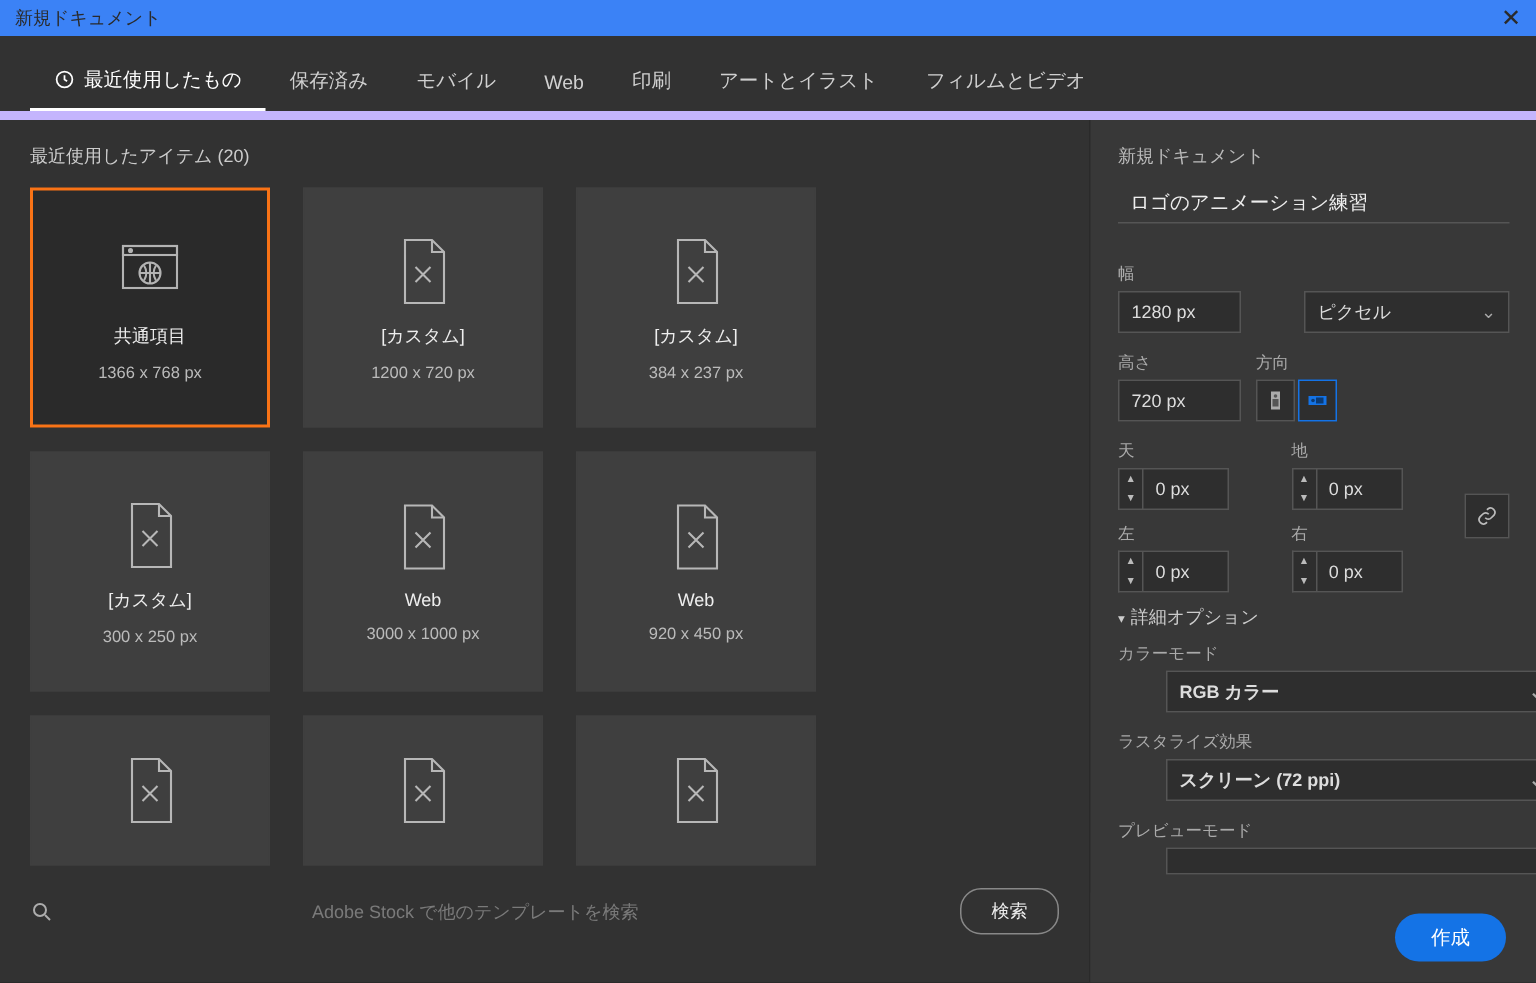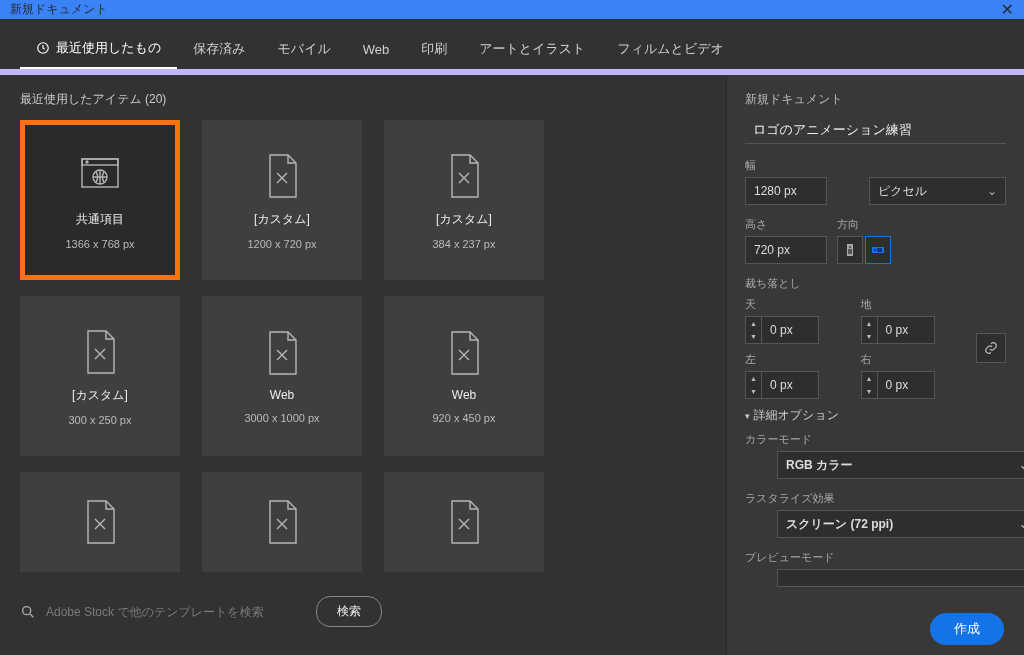--- a/index.html
+++ b/index.html
@@ -39,28 +39,28 @@
     grid-template-columns: repeat(3, 160px);
     gap: 16px 22px;
     align-content: start;
   }
   .card {
     background: #3f3f3f; height: 160px;
     border: 1px solid #3f3f3f; cursor: pointer;
     display: flex; flex-direction: column; align-items: center; justify-content: center;
     gap: 10px;
   }
-  .card.selected { border: 5px solid #f97316; background: #2a2a2a; }
+  .card.selected { border: 2px solid #f97316; background: #2a2a2a; }
   .card .icon { width: 44px; height: 50px; opacity: 0.85; }
   .card .name { font-size: 12px; color: #eee; }
   .card .dims { font-size: 11px; color: #bbb; }
   .card.partial { height: 100px; }
   .searchbar {
     margin-top: auto; padding: 10px 0 16px 0;
-    display: flex; align-items: center; justify-content: flex-start; gap: 10px;
+    display: flex; align-items: center; justify-content: space-between; gap: 10px;
   }
   .searchbar .search-icon { width: 16px; height: 16px; opacity: 0.8; }
   .searchbar input {
     width: 260px; background: transparent; border: none; color: #ddd;
     font-size: 12px; outline: none;
   }
   .searchbar input::placeholder { color: #7a7a7a; }
   .searchbar button {
     padding: 6px 20px; background: transparent; color: #eee;
     border: 1px solid #888; border-radius: 14px; cursor: pointer; font-size: 12px;
@@ -73,21 +73,21 @@
   .right-scroll {
     flex: 1; overflow-y: auto; padding: 16px 18px 8px 18px;
     scrollbar-width: thin; scrollbar-color: #5a5a5a #383838;
   }
   .right-scroll::-webkit-scrollbar { width: 8px; }
   .right-scroll::-webkit-scrollbar-thumb { background: #5a5a5a; }
   .panel-title { font-size: 12px; color: #bbb; margin-bottom: 10px; }
   .preset-name {
     background: transparent; border: none; border-bottom: 1px solid #555;
     color: #eee; font-size: 13px; width: 100%; padding: 4px 2px 6px 8px; outline: none;
-    margin-bottom: 14px;
+    margin-bottom: 26px;
   }
   .field-label { font-size: 11px; color: #aaa; margin-bottom: 4px; }
   .row { display: flex; gap: 10px; margin-bottom: 12px; align-items: flex-end; }
   .input-box {
     background: #2e2e2e; border: 1px solid #555; color: #ddd;
     padding: 5px 8px; font-size: 12px; height: 28px;
     display: flex; align-items: center;
   }
   .input-box.w80 { width: 82px; }
   .select-box {
@@ -318,21 +318,20 @@
                 <svg viewBox="0 0 14 14" fill="#1473e6">
                     <rect x="1" y="4" width="12" height="6"></rect>
                     <circle cx="4" cy="7" r="1.2" fill="#0b3a73"></circle>
                     <rect x="6" y="5" width="5" height="4" fill="#0b3a73"></rect>
                   </svg>
               </div>
             </div>
           </div>
         </div>
 
-        <div class="field-label" style="margin-bottom:6px">裁ち落とし</div>
         <div class="bleed-grid" style="margin-bottom:8px">
           <div class="bleed-col">
             <div class="field-label">天</div>
             <div class="stepper">
                 <div class="arrows">
                   <div>▲</div>
                   <div>▼</div>
                 </div>
                 <div class="val">0 px</div>
               </div>

